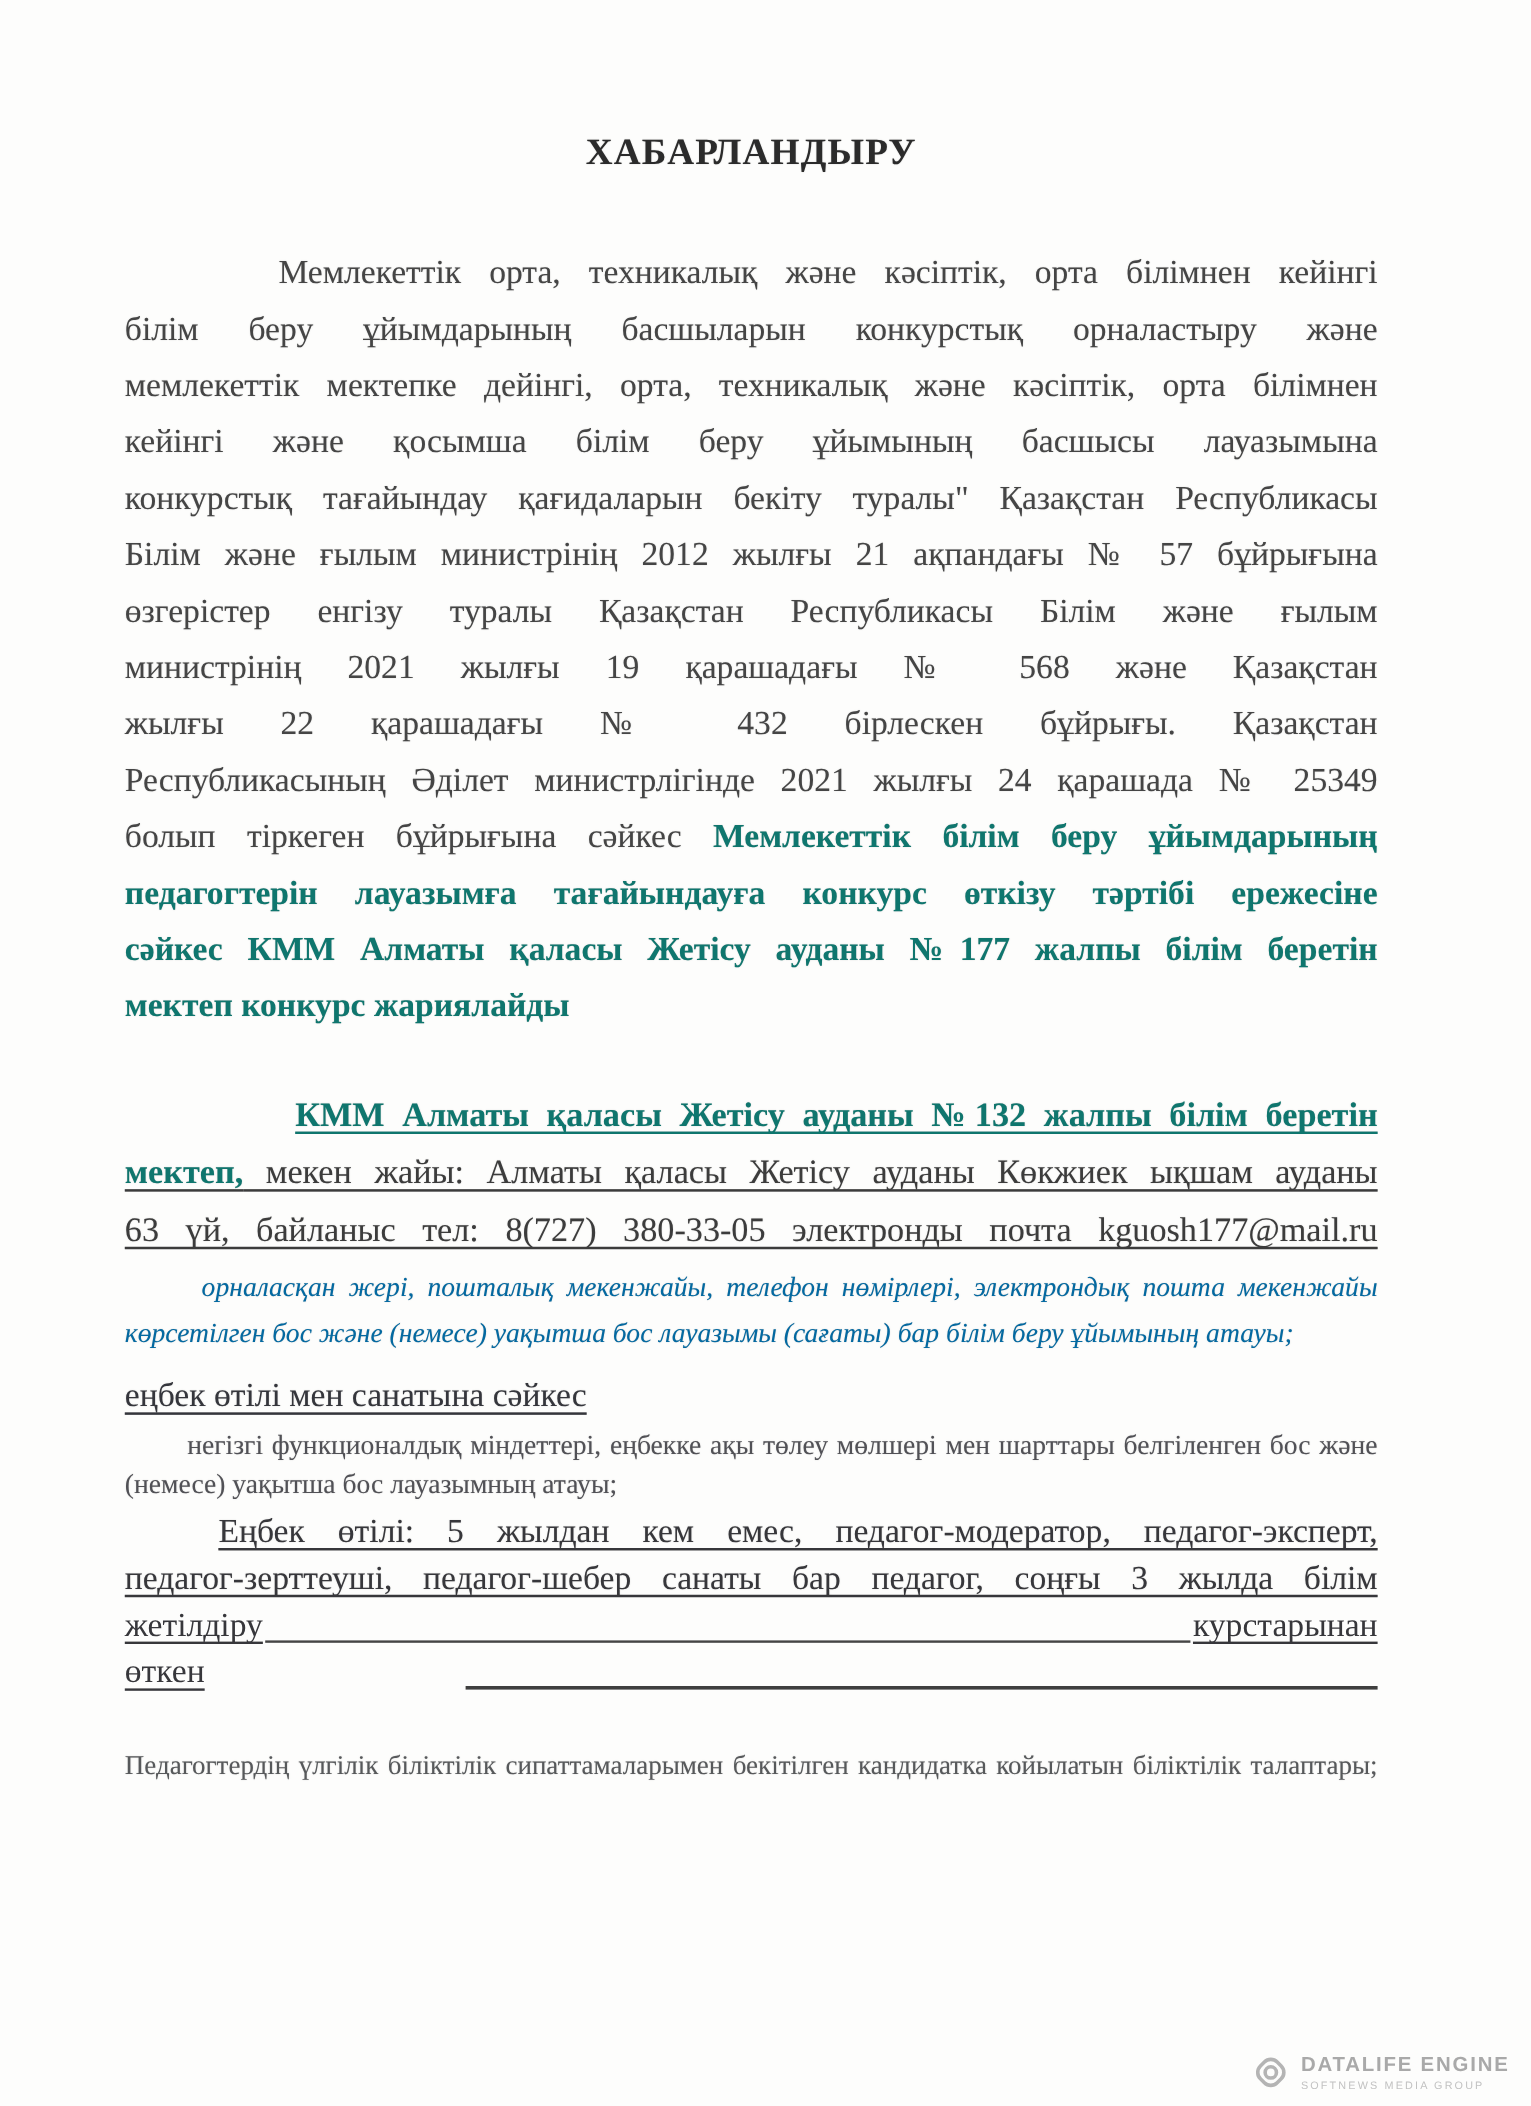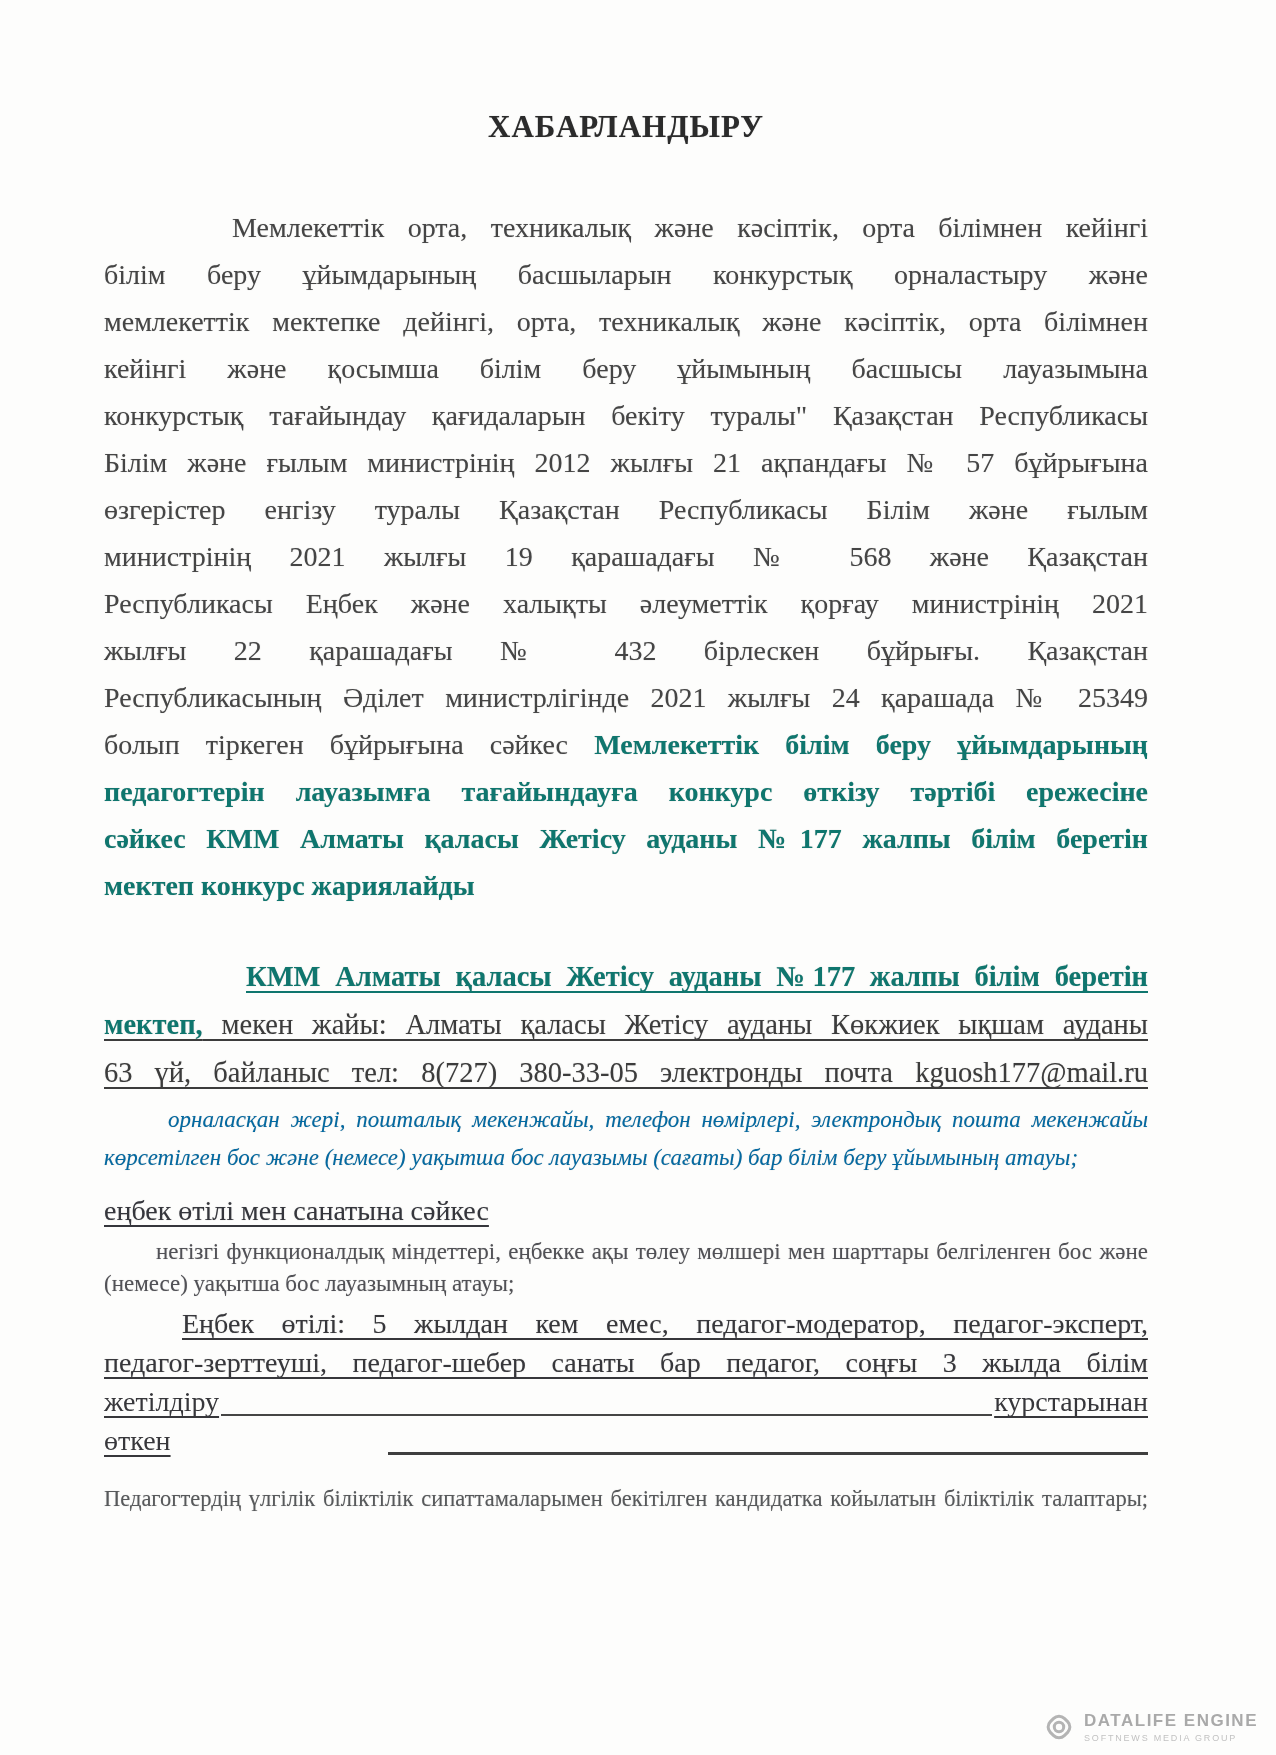--- a/index.html
+++ b/index.html
@@ -44,21 +44,21 @@
   .exp { margin-top:4px; font-size:28px; color:#37373b; }
   .exp .ln { line-height:39px; }
   .ind5 { text-indent:78px; }
 
   .fillrow { display:flex; line-height:39px;justify-content:space-between; }
   .fill { flex:1 1 auto; border-bottom:2.5px solid #454545;
           align-self:flex-end; margin:0 2px 5px 2px; }
   .fill2 { flex:0 0 auto; width:760px; border-bottom:3px solid #3f3f3f;
            align-self:flex-end; margin:0 0 5px 4px; }
 
-  .req { margin-top:24px; font-size:22.5px; line-height:30px; color:#57595b; }
+  .req { margin-top:43px; font-size:22.5px; line-height:30px; color:#57595b; }
 
   .footer {
     position:absolute; right:18px; bottom:12px;
     display:flex; align-items:flex-start; gap:9px;
     font-family:"Liberation Sans","DejaVu Sans",sans-serif;
   }
   .brand   { font-weight:700; font-size:17px; letter-spacing:1.5px; color:#a9a9a9; }
   .brand-sub { font-size:9px; letter-spacing:1.8px; color:#c2c2c2; margin-top:2px; }
 </style>
 </head>
@@ -71,31 +71,30 @@
 
     <div class="intro">
       <div class="ln j ind">Мемлекеттік орта, техникалық және кәсіптік, орта білімнен кейінгі</div>
       <div class="ln j">білім беру ұйымдарының басшыларын конкурстық орналастыру және</div>
       <div class="ln j">мемлекеттік мектепке дейінгі, орта, техникалық және кәсіптік, орта білімнен</div>
       <div class="ln j">кейінгі және қосымша білім беру ұйымының басшысы лауазымына</div>
       <div class="ln j">конкурстық тағайындау қағидаларын бекіту туралы" Қазақстан Республикасы</div>
       <div class="ln j">Білім және ғылым министрінің 2012 жылғы 21 ақпандағы № 57 бұйрығына</div>
       <div class="ln j">өзгерістер енгізу туралы Қазақстан Республикасы Білім және ғылым</div>
       <div class="ln j">министрінің 2021 жылғы 19 қарашадағы № 568 және Қазақстан</div>
-      <div class="ln j">Республикасы Еңбек және халықты әлеуметтік қорғау министрінің 2021</div>
       <div class="ln j">жылғы 22 қарашадағы № 432 бірлескен бұйрығы. Қазақстан</div>
       <div class="ln j">Республикасының Әділет министрлігінде 2021 жылғы 24 қарашада № 25349</div>
       <div class="ln j"><span>болып тіркеген бұйрығына сәйкес </span><span class="b">Мемлекеттік білім беру ұйымдарының</span></div>
       <div class="ln j b">педагогтерін лауазымға тағайындауға конкурс өткізу тәртібі ережесіне</div>
       <div class="ln j b">сәйкес КММ Алматы қаласы Жетісу ауданы №177 жалпы білім беретін</div>
       <div class="ln b">мектеп  конкурс жариялайды</div>
     </div>
 
     <div class="school">
-      <div class="ln j u b ind2">КММ Алматы қаласы Жетісу ауданы №177 жалпы білім беретін</div>
+      <div class="ln j u b ind2">КММ Алматы қаласы Жетісу ауданы №132 жалпы білім беретін</div>
       <div class="ln j u"><span class="b">мектеп,</span><span> мекен жайы: Алматы қаласы Жетісу ауданы Көкжиек ықшам ауданы</span></div>
       <div class="ln j u">63 үй,  байланыс тел: 8(727) 380-33-05  электронды почта kguosh177@mail.ru</div>
       <div class="note-it">
         <div class="ln j ind3">орналасқан жері, пошталық мекенжайы, телефон нөмірлері, электрондық пошта мекенжайы</div>
         <div class="ln">көрсетілген бос және (немесе) уақытша бос лауазымы (сағаты) бар білім беру ұйымының атауы;</div>
       </div>
     </div>
 
     <div class="position">
       <div class="ln u">еңбек өтілі мен санатына сәйкес</div>

